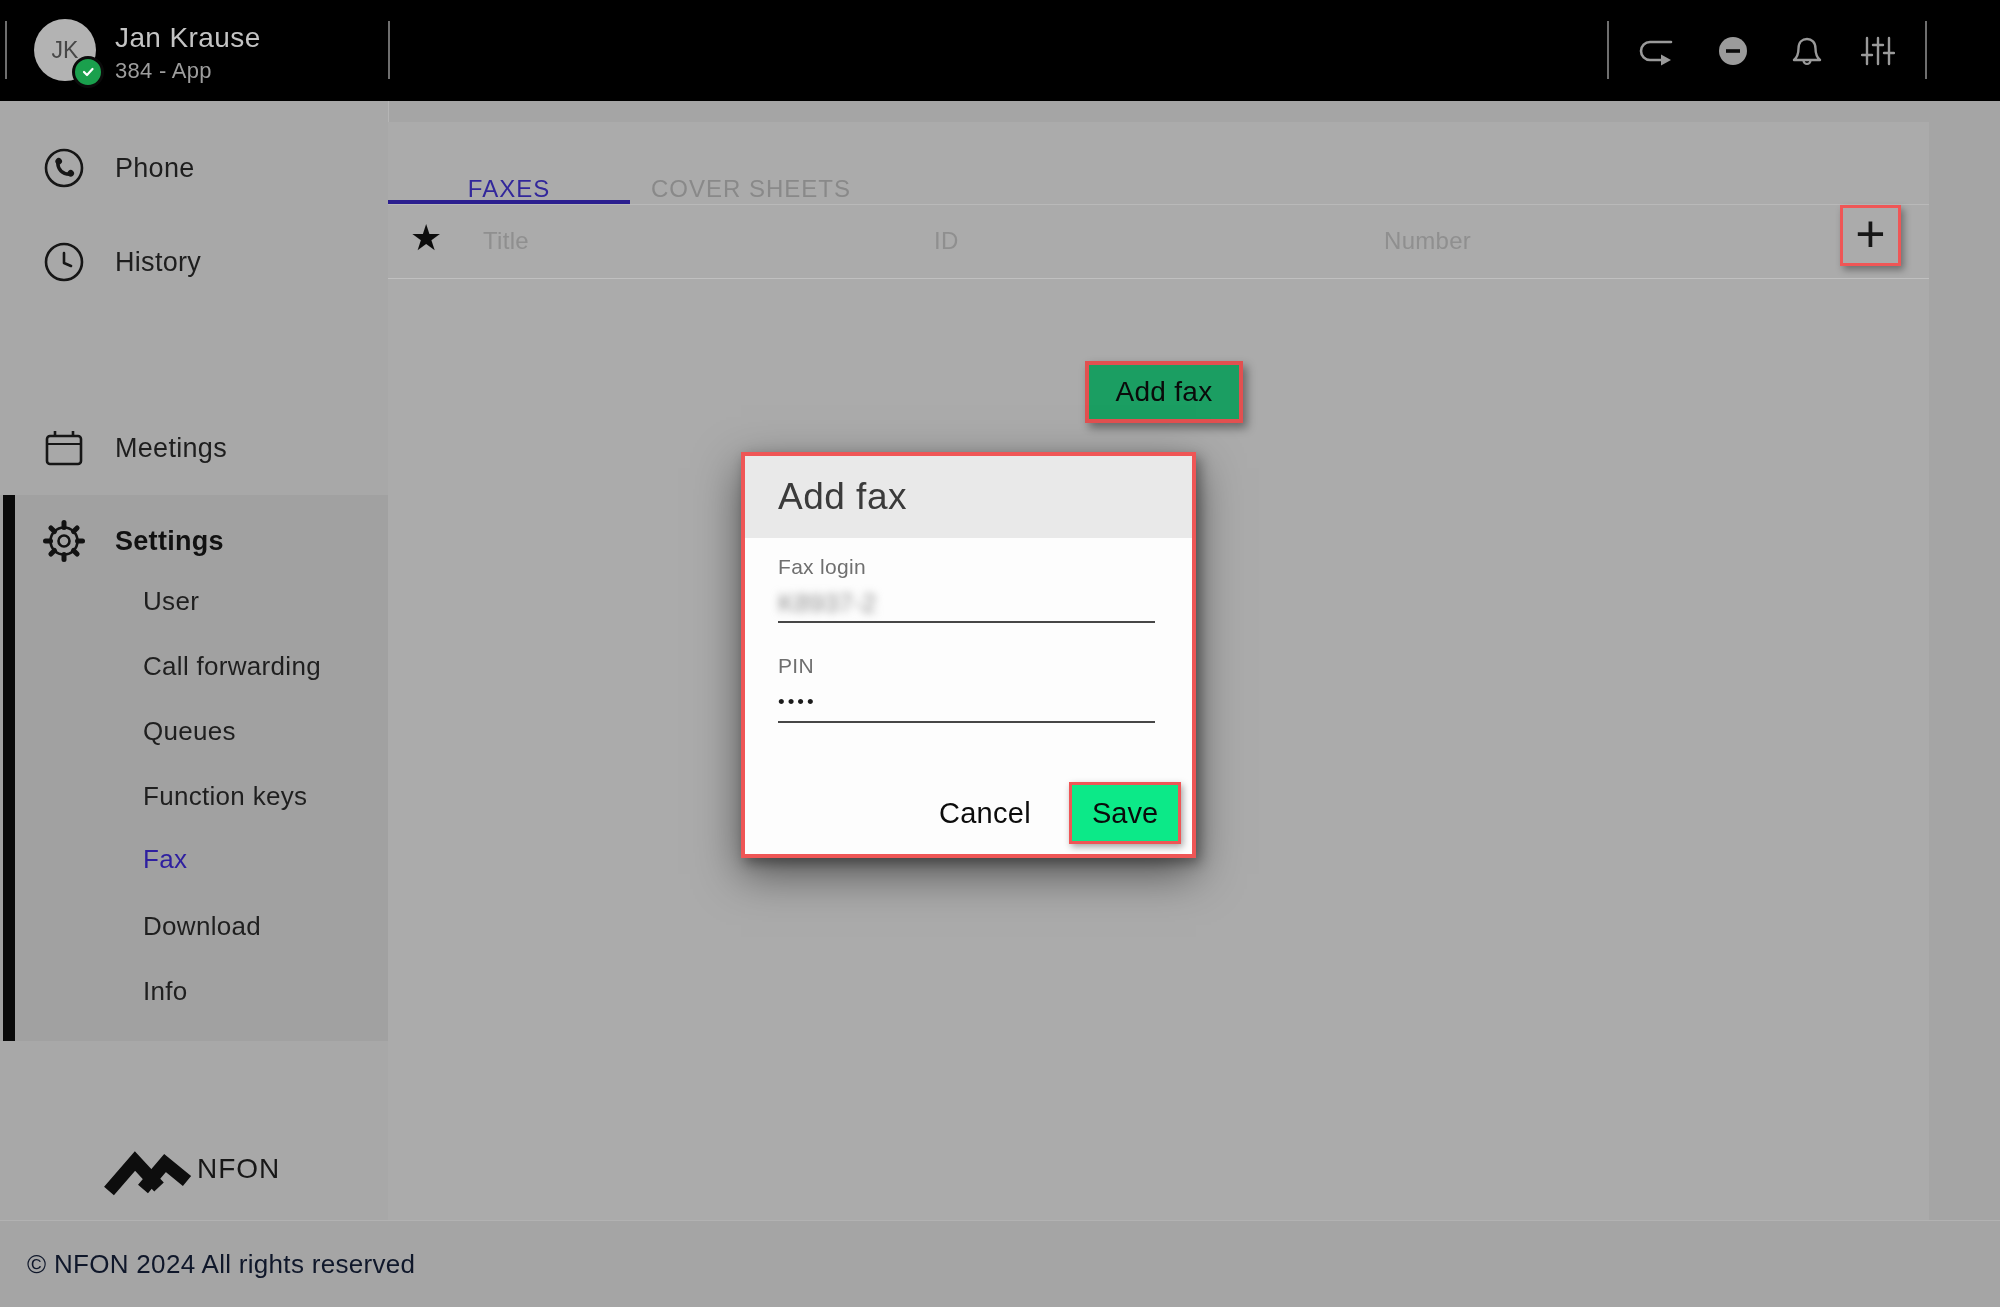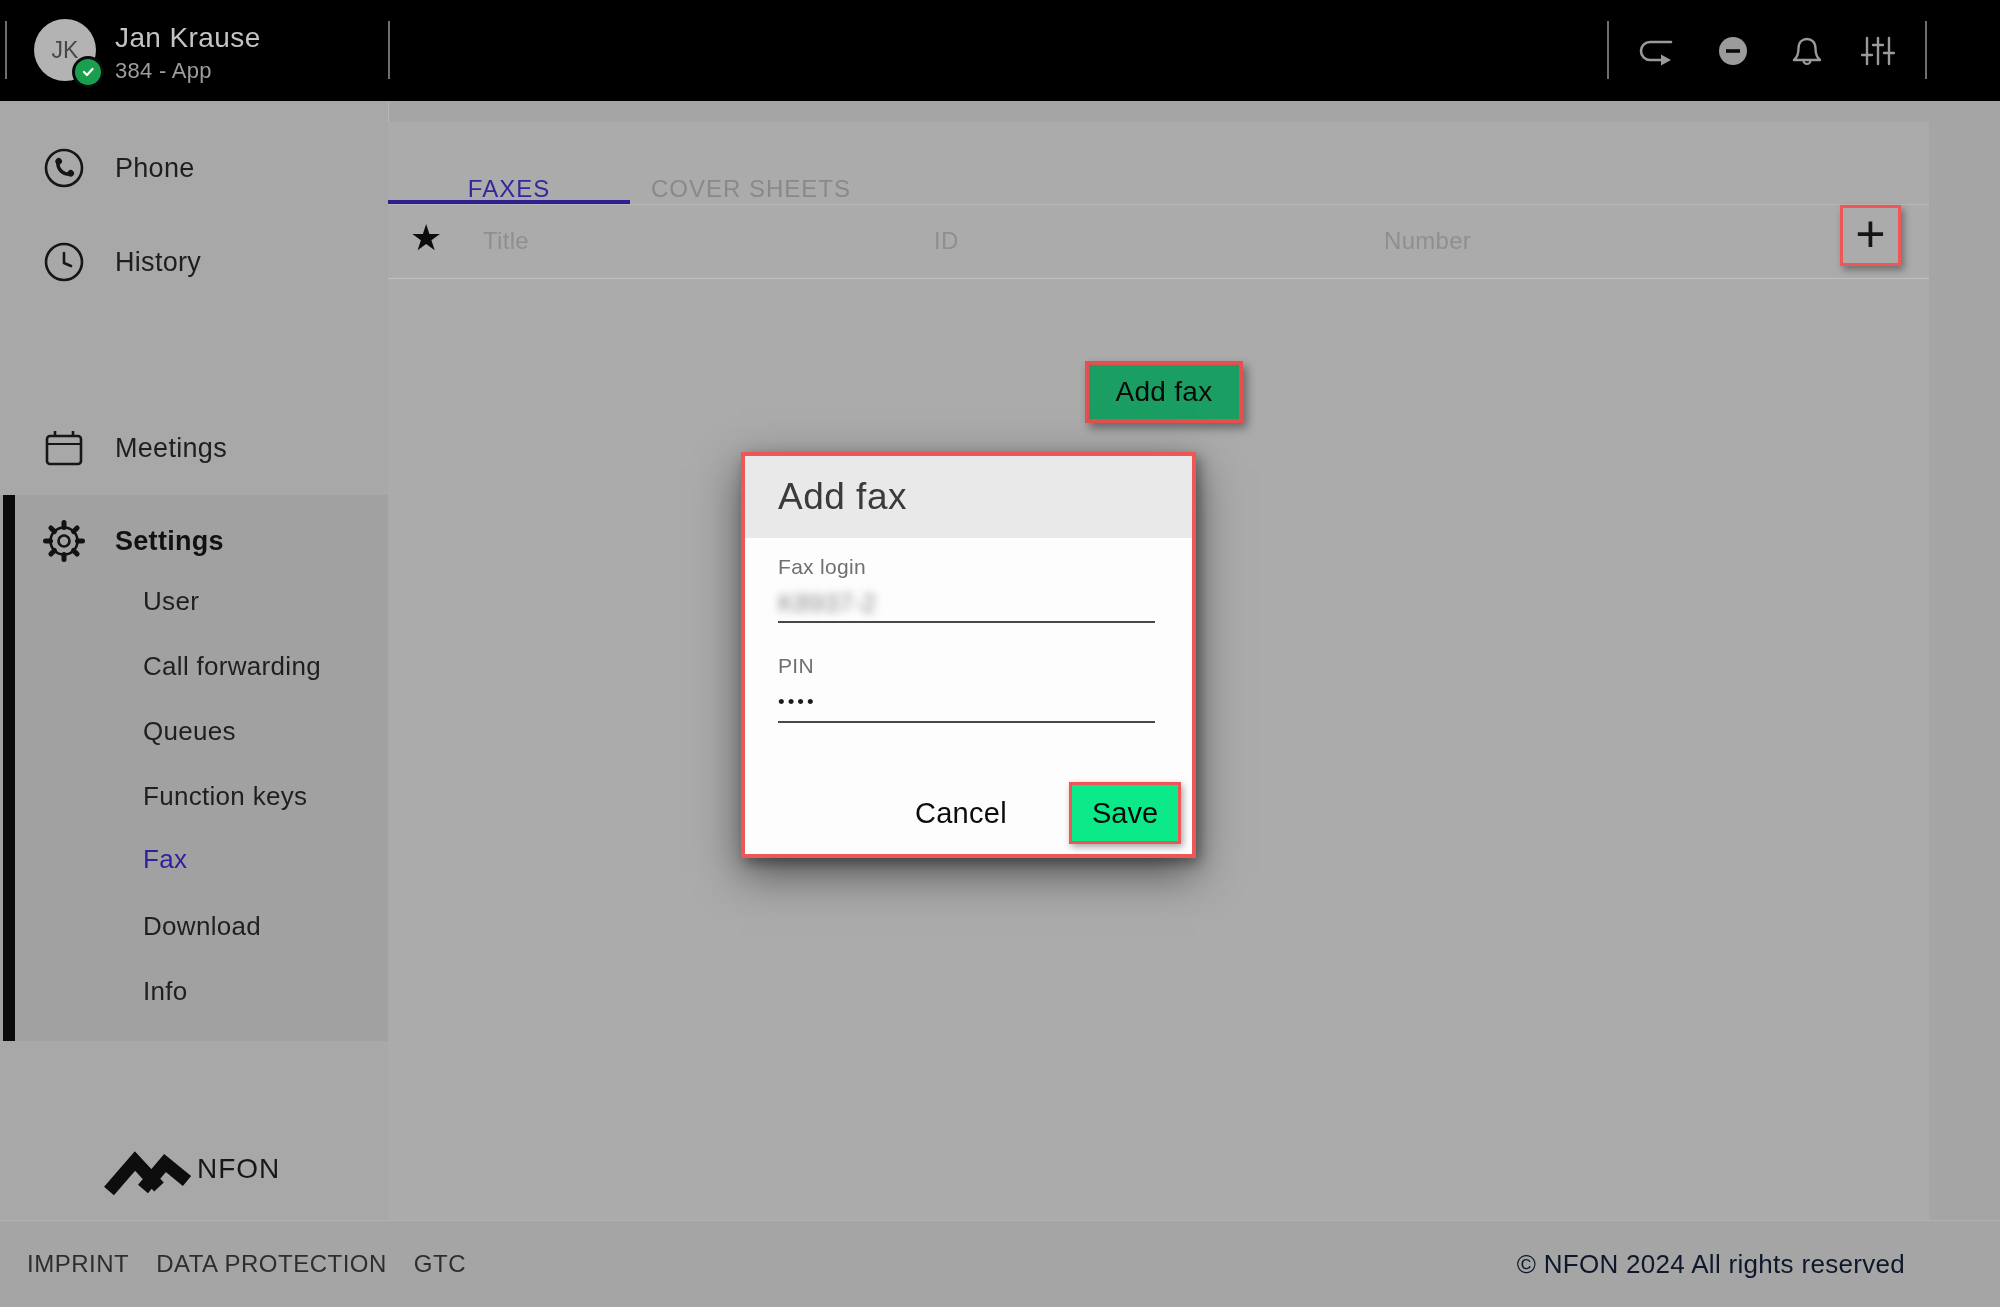--- a/index.html
+++ b/index.html
@@ -59,21 +59,21 @@
   .modal{position:absolute;left:741px;top:452px;width:455px;height:406px;border:4px solid #ef5656;
          box-sizing:border-box;background:#fdfdfd;
          box-shadow:0 16px 42px rgba(0,0,0,.5),4px 5px 12px rgba(0,0,0,.35);}
   .modal-header{position:absolute;left:0;top:0;width:447px;height:82px;background:#e9e9e9;}
   .modal-title{position:absolute;left:33px;top:0;line-height:82px;font-size:37px;color:#3b3b3b;letter-spacing:.5px;}
   .modal-body{position:absolute;left:33px;top:82px;width:377px;}
   .f-label{font-size:21px;color:#6f6f6f;letter-spacing:.3px;}
   .f-value{font-size:26px;color:#8e8e8e;height:30px;filter:blur(4.5px);}
   .f-dots{font-size:19px;color:#1c1c1c;letter-spacing:3px;height:22px;}
   .f-line{border-bottom:2px solid #474747;}
-  .modal-actions{position:absolute;right:11px;bottom:8px;height:66px;display:flex;align-items:center;gap:56px;}
+  .modal-actions{position:absolute;right:11px;bottom:8px;height:66px;display:flex;align-items:center;gap:32px;}
   .cancel-btn{font-size:29px;font-weight:500;color:#0c0c0c;letter-spacing:.3px;cursor:pointer;padding:0 6px;}
   .save-btn{border:3px solid #ef5656;box-sizing:border-box;width:112px;height:62px;background:#0ce988;
             display:flex;align-items:center;justify-content:center;font-size:29px;font-weight:500;color:#0a0a0a;
             box-shadow:2px 3px 7px rgba(0,0,0,.35);cursor:pointer;}
 
   svg{display:block;}
 </style>
 </head>
 <body>
 
@@ -245,21 +245,16 @@
     </div>
     <div class="modal-actions">
       <div class="cancel-btn">Cancel</div>
       <div class="save-btn">
         <span>Save</span>
       </div>
     </div>
   </div>
 
   <div class="footer">
-    <div class="footer-links">
-      <span class="footer-link">IMPRINT</span>
-      <span class="footer-link">DATA PROTECTION</span>
-      <span class="footer-link">GTC</span>
-    </div>
     <div class="copyright">© NFON 2024 All rights reserved</div>
   </div>
 
 </div>
 
 </body></html>

